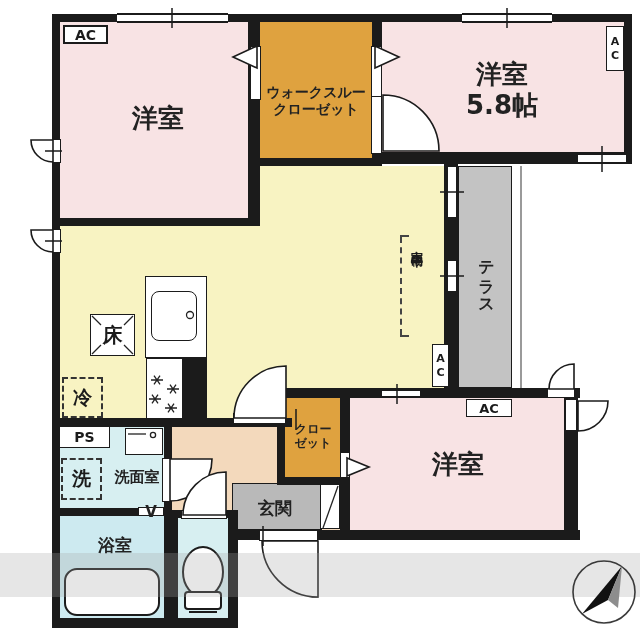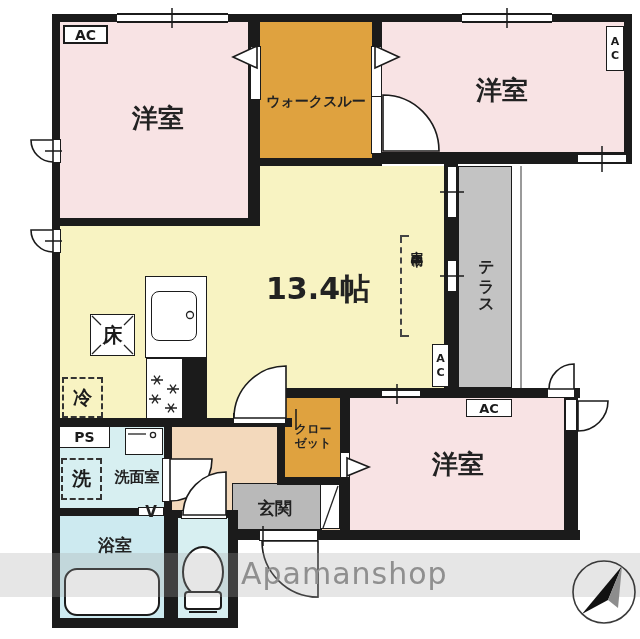--- a/index.html
+++ b/index.html
@@ -165,45 +165,45 @@
   </div>
   <div class="box" style="left:466px;top:399px;width:46px;height:18px;border-width:1.6px;font-size:13px;">
     <span>AC</span>
   </div>
 
   <div class="rlabel" style="left:158px;top:118px;font-size:26px;">
     <div>洋室</div>
   </div>
   <div class="rlabel" style="left:316px;top:90px;font-size:14px;margin-top:11px;">
     <div>ウォークスルー</div>
+    <div>クローゼット</div>
   </div>
   <div class="rlabel" style="left:502px;top:90px;font-size:26px;">
     <div>洋室</div>
+    <div>5.8帖</div>
   </div>
   <div class="rlabel" style="left:318px;top:289px;font-size:30px;">
-    <div>13.4帖</div>
   </div>
   <div class="rlabel vtext" style="left:486px;top:278px;font-size:16px;">テラス</div>
   <div class="rlabel" style="left:458px;top:464px;font-size:26px;">
     <div>洋室</div>
   </div>
   <div class="rlabel" style="left:313px;top:436px;font-size:12px;text-align:right;">
     <div>クロー</div>
     <div>ゼット</div>
   </div>
   <div class="rlabel" style="left:137px;top:478px;font-size:15px;">洗面室</div>
   <div class="rlabel" style="left:115px;top:545px;font-size:17px;">浴室</div>
   <div class="rlabel" style="left:275px;top:508px;font-size:17px;">玄関</div>
   <div class="rlabel" style="left:151px;top:513px;font-size:15px;">V</div>
 
   <div class="bracket" style="left:400px;top:237px;width:27px;height:98px;">
     <span class="vtext" style="position:absolute;left:6px;top:4px;font-size:12px;font-weight:700;letter-spacing:2px;">室内物干</span>
   </div>
 
   <div class="band"></div>
-  <div class="wm">Apamanshop</div>
   <svg style="left:566px;top:550px;" width="76" height="86" viewBox="0 0 76 86">
     <circle cx="38" cy="42" r="31" fill="none" stroke="#3a3a3a" stroke-width="1.6"></circle>
     <polygon points="56,16 16,64 42,50" fill="#111"></polygon>
     <polygon points="56,16 42,50 52,58" fill="#8d8d8d"></polygon>
   </svg>
 
 </div>
 
 </body></html>

